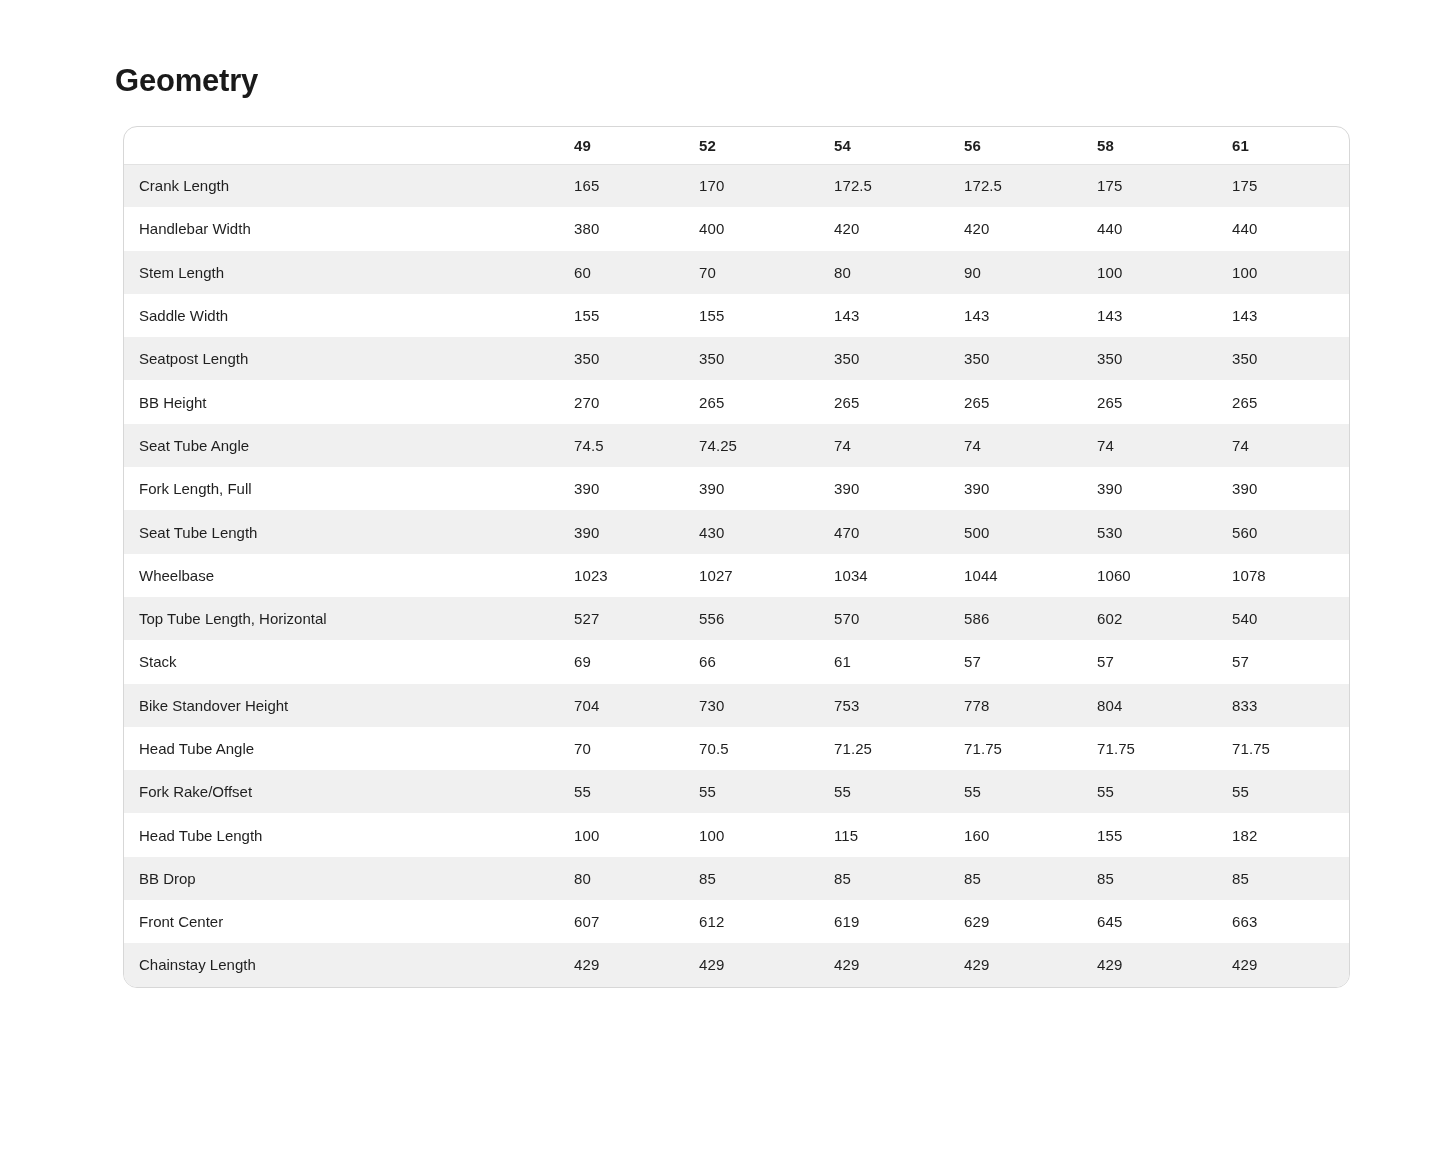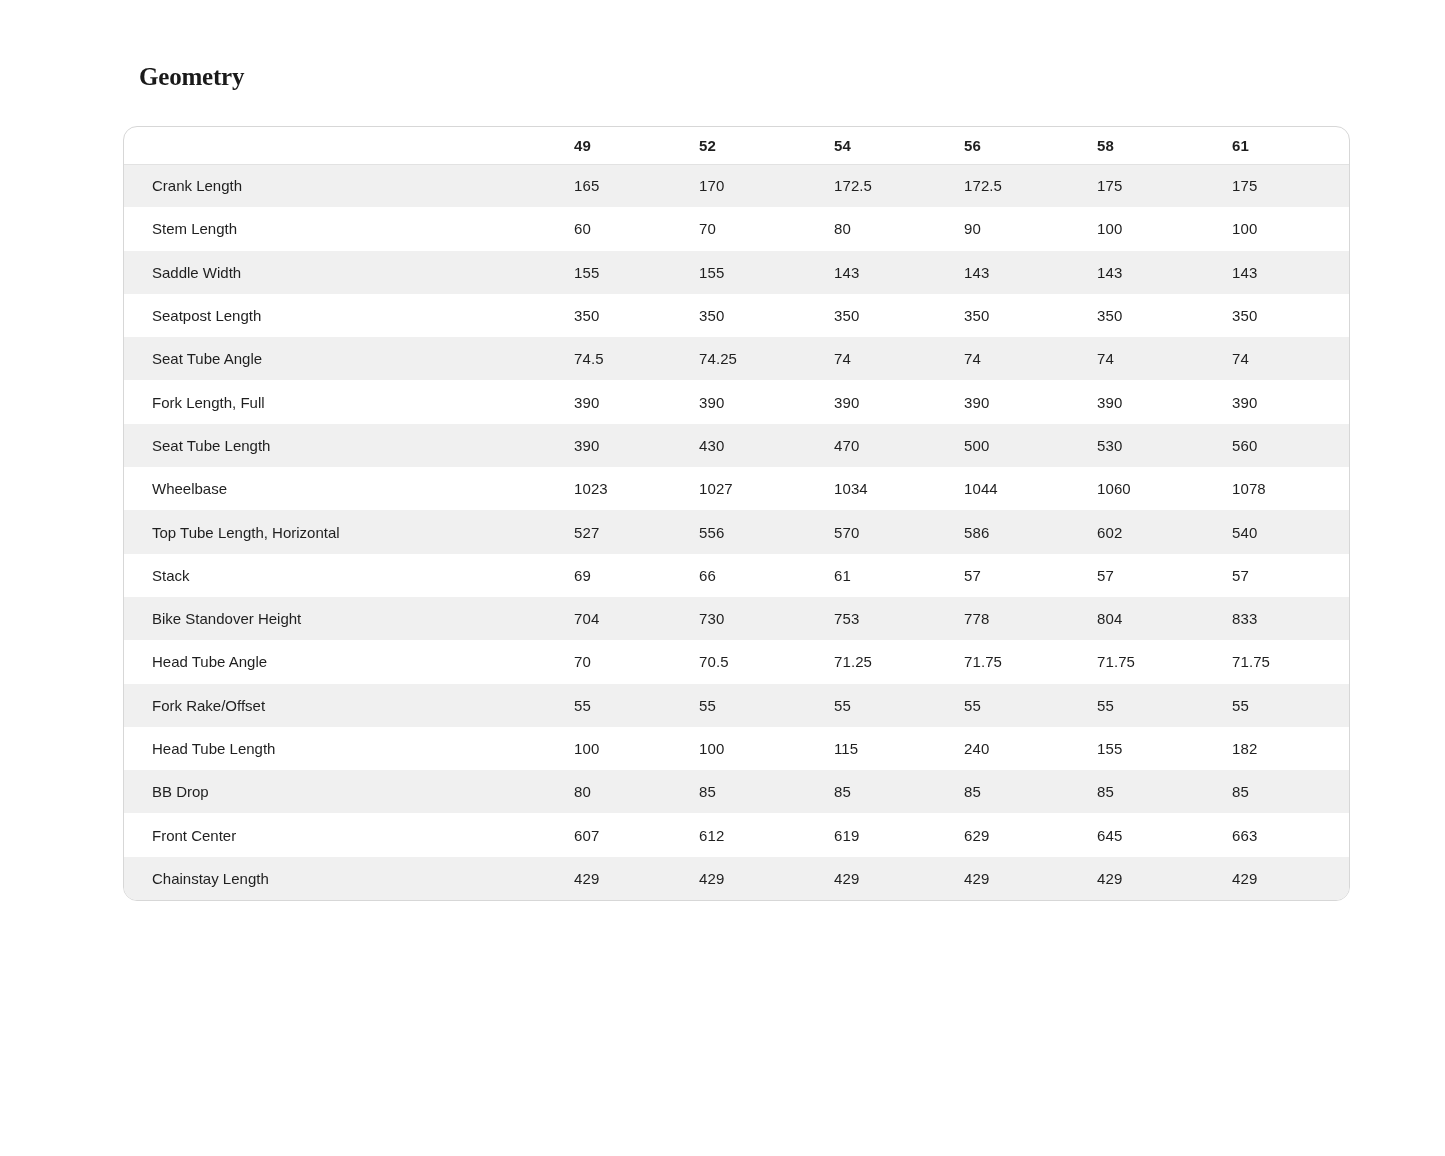--- a/index.html
+++ b/index.html
@@ -17,26 +17,25 @@
     font-family:"Liberation Sans", sans-serif;
     color:var(--text);
     overflow:hidden;
   }
   .page{
     width:1445px; height:1156px;
     position:relative;
   }
   .page-title{
     position:absolute;
-    left:139px; top:63px;
-    font-size:25px;
+    left:115px; top:63px;
+    font-size:31px;
     font-weight:700;
     letter-spacing:-0.2px;
     color:var(--title);
-    font-family:Liberation Serif, serif;
   }
   .table-wrap{
     position:absolute;
     left:123px; top:126px;
     width:1227px;
     border:1px solid var(--border);
     border-radius:14px;
     overflow:hidden;
     background:var(--bg);
   }
@@ -64,21 +63,21 @@
   }
   tbody tr{ height:43.3px; }
   tbody tr:nth-child(odd){ background:var(--stripe); }
   tbody td{
     vertical-align:middle;
     font-size:15px;
     color:var(--text);
     white-space:nowrap;
     overflow:hidden;
   }
-  td.label-cell{ padding-left:28px; }
+  td.label-cell{ padding-left:15px; }
   td.value-cell{ letter-spacing:0.1px; }
 </style>
 </head>
 <body>
 
 <div class="page">
   <h2 class="page-title">Geometry</h2>
 
   <div class="table-wrap">
     <table>
@@ -108,20 +107,29 @@
       <tr>
             <td class="label-cell">Crank Length</td>
             <td class="value-cell">165</td>
             <td class="value-cell">170</td>
             <td class="value-cell">172.5</td>
             <td class="value-cell">172.5</td>
             <td class="value-cell">175</td>
             <td class="value-cell">175</td>
           </tr>
           <tr>
+            <td class="label-cell">Handlebar Width</td>
+            <td class="value-cell">380</td>
+            <td class="value-cell">400</td>
+            <td class="value-cell">420</td>
+            <td class="value-cell">420</td>
+            <td class="value-cell">440</td>
+            <td class="value-cell">440</td>
+          </tr>
+          <tr>
             <td class="label-cell">Stem Length</td>
             <td class="value-cell">60</td>
             <td class="value-cell">70</td>
             <td class="value-cell">80</td>
             <td class="value-cell">90</td>
             <td class="value-cell">100</td>
             <td class="value-cell">100</td>
           </tr>
           <tr>
             <td class="label-cell">Saddle Width</td>
@@ -133,20 +141,29 @@
             <td class="value-cell">143</td>
           </tr>
           <tr>
             <td class="label-cell">Seatpost Length</td>
             <td class="value-cell">350</td>
             <td class="value-cell">350</td>
             <td class="value-cell">350</td>
             <td class="value-cell">350</td>
             <td class="value-cell">350</td>
             <td class="value-cell">350</td>
+          </tr>
+          <tr>
+            <td class="label-cell">BB Height</td>
+            <td class="value-cell">270</td>
+            <td class="value-cell">265</td>
+            <td class="value-cell">265</td>
+            <td class="value-cell">265</td>
+            <td class="value-cell">265</td>
+            <td class="value-cell">265</td>
           </tr>
           <tr>
             <td class="label-cell">Seat Tube Angle</td>
             <td class="value-cell">74.5</td>
             <td class="value-cell">74.25</td>
             <td class="value-cell">74</td>
             <td class="value-cell">74</td>
             <td class="value-cell">74</td>
             <td class="value-cell">74</td>
           </tr>
@@ -220,21 +237,21 @@
             <td class="value-cell">55</td>
             <td class="value-cell">55</td>
             <td class="value-cell">55</td>
             <td class="value-cell">55</td>
           </tr>
           <tr>
             <td class="label-cell">Head Tube Length</td>
             <td class="value-cell">100</td>
             <td class="value-cell">100</td>
             <td class="value-cell">115</td>
-            <td class="value-cell">240</td>
+            <td class="value-cell">160</td>
             <td class="value-cell">155</td>
             <td class="value-cell">182</td>
           </tr>
           <tr>
             <td class="label-cell">BB Drop</td>
             <td class="value-cell">80</td>
             <td class="value-cell">85</td>
             <td class="value-cell">85</td>
             <td class="value-cell">85</td>
             <td class="value-cell">85</td>

